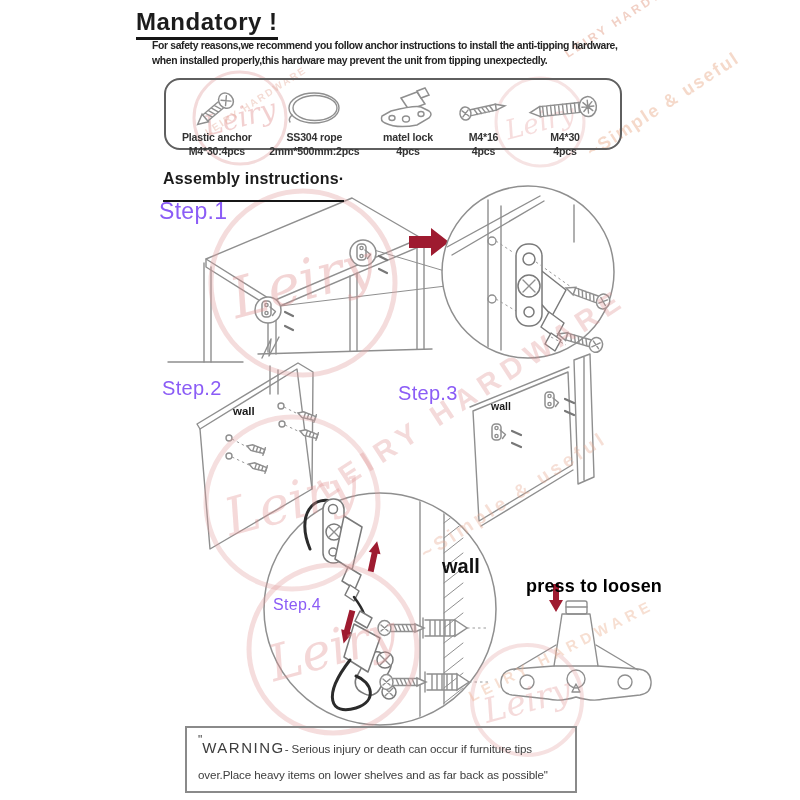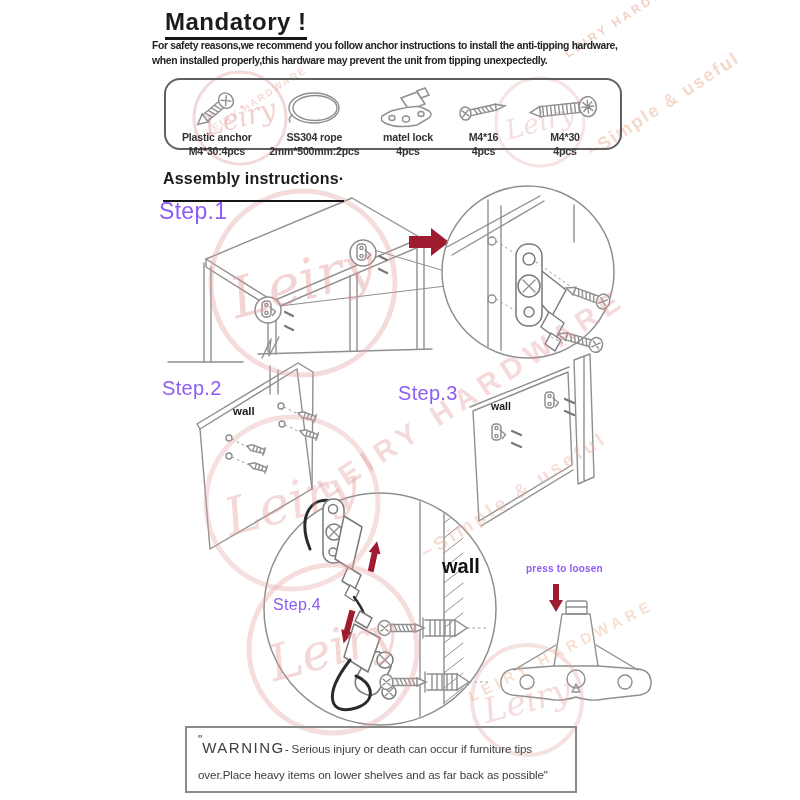--- a/index.html
+++ b/index.html
@@ -1,20 +1,20 @@
 <!DOCTYPE html>
 <html><head>
 <meta charset="utf-8">
 <style>
   html,body{margin:0;padding:0;background:#ffffff;}
   .page{position:relative;width:800px;height:800px;background:#fff;overflow:hidden;
         font-family:"Liberation Sans",sans-serif;color:#1c1c1c;}
   .abs{position:absolute;}
   .art{position:absolute;left:0;top:0;}
-  .title{left:165px;top:8px;font-size:24px;font-weight:bold;letter-spacing:.5px;
+  .title{left:136px;top:8px;font-size:24px;font-weight:bold;letter-spacing:.5px;
          border-bottom:3px solid #161616;padding-bottom:1px;display:inline-block;}
   .intro{left:152px;top:39px;width:530px;font-size:10.4px;font-weight:bold;color:#242424;
          line-height:1.42;letter-spacing:-0.35px;}
   .partsbox{left:164px;top:78px;width:458px;height:72px;box-sizing:border-box;
             border:2px solid #5f5f5f;border-radius:16px;display:flex;align-items:flex-start;
             justify-content:space-between;padding:7px 18px 4px 16px;}
   .part{display:flex;flex-direction:column;align-items:center;text-align:center;}
   .iconwrap{height:44px;display:flex;align-items:center;justify-content:center;}
   .pname,.pqty{font-size:10.6px;font-weight:bold;color:#333;line-height:1.3;
                letter-spacing:-0.2px;white-space:nowrap;}
@@ -22,21 +22,21 @@
             border-bottom:2.5px solid #161616;padding-bottom:12px;display:inline-block;}
   .step{font-weight:normal;color:#8b5cf6;letter-spacing:.3px;}
   .step1{left:159px;top:198px;font-size:23px;}
   .step2{left:162px;top:377px;font-size:20px;}
   .step3{left:398px;top:382px;font-size:20px;text-align:right;}
   .step4{left:273px;top:596px;font-size:16px;}
   .wall-sm{font-weight:bold;color:#1a1a1a;}
   .wall2{left:233px;top:405px;font-size:11.5px;}
   .wall3{left:491px;top:400px;font-size:10.5px;}
   .wall4{left:442px;top:555px;font-size:20px;font-weight:bold;color:#111;}
-  .press{left:526px;top:563px;font-size:10px;font-weight:bold;color:#8b5cf6;letter-spacing:.2px;}
+  .press{left:526px;top:576px;font-size:18px;font-weight:bold;color:#000000;letter-spacing:.2px;}
   .warnbox{left:185px;top:726px;width:392px;box-sizing:border-box;border:2px solid #8a8a8a;
            padding:5px 11px 8px 11px;color:#3d3d3d;}
   .wline1{white-space:nowrap;}
   .wquote{font-size:12px;vertical-align:9px;}
   .wtitle{font-size:15px;letter-spacing:1.5px;font-weight:400;}
   .wtext{font-size:11.6px;letter-spacing:-0.1px;}
   .wline2{margin-top:8px;}
   
   .ln{stroke:#8f8f8f;stroke-width:1.4;fill:none;stroke-linecap:round;stroke-linejoin:round;}
   .lnd{stroke:#7a7a7a;stroke-width:1.5;fill:#fff;stroke-linecap:round;stroke-linejoin:round;}

